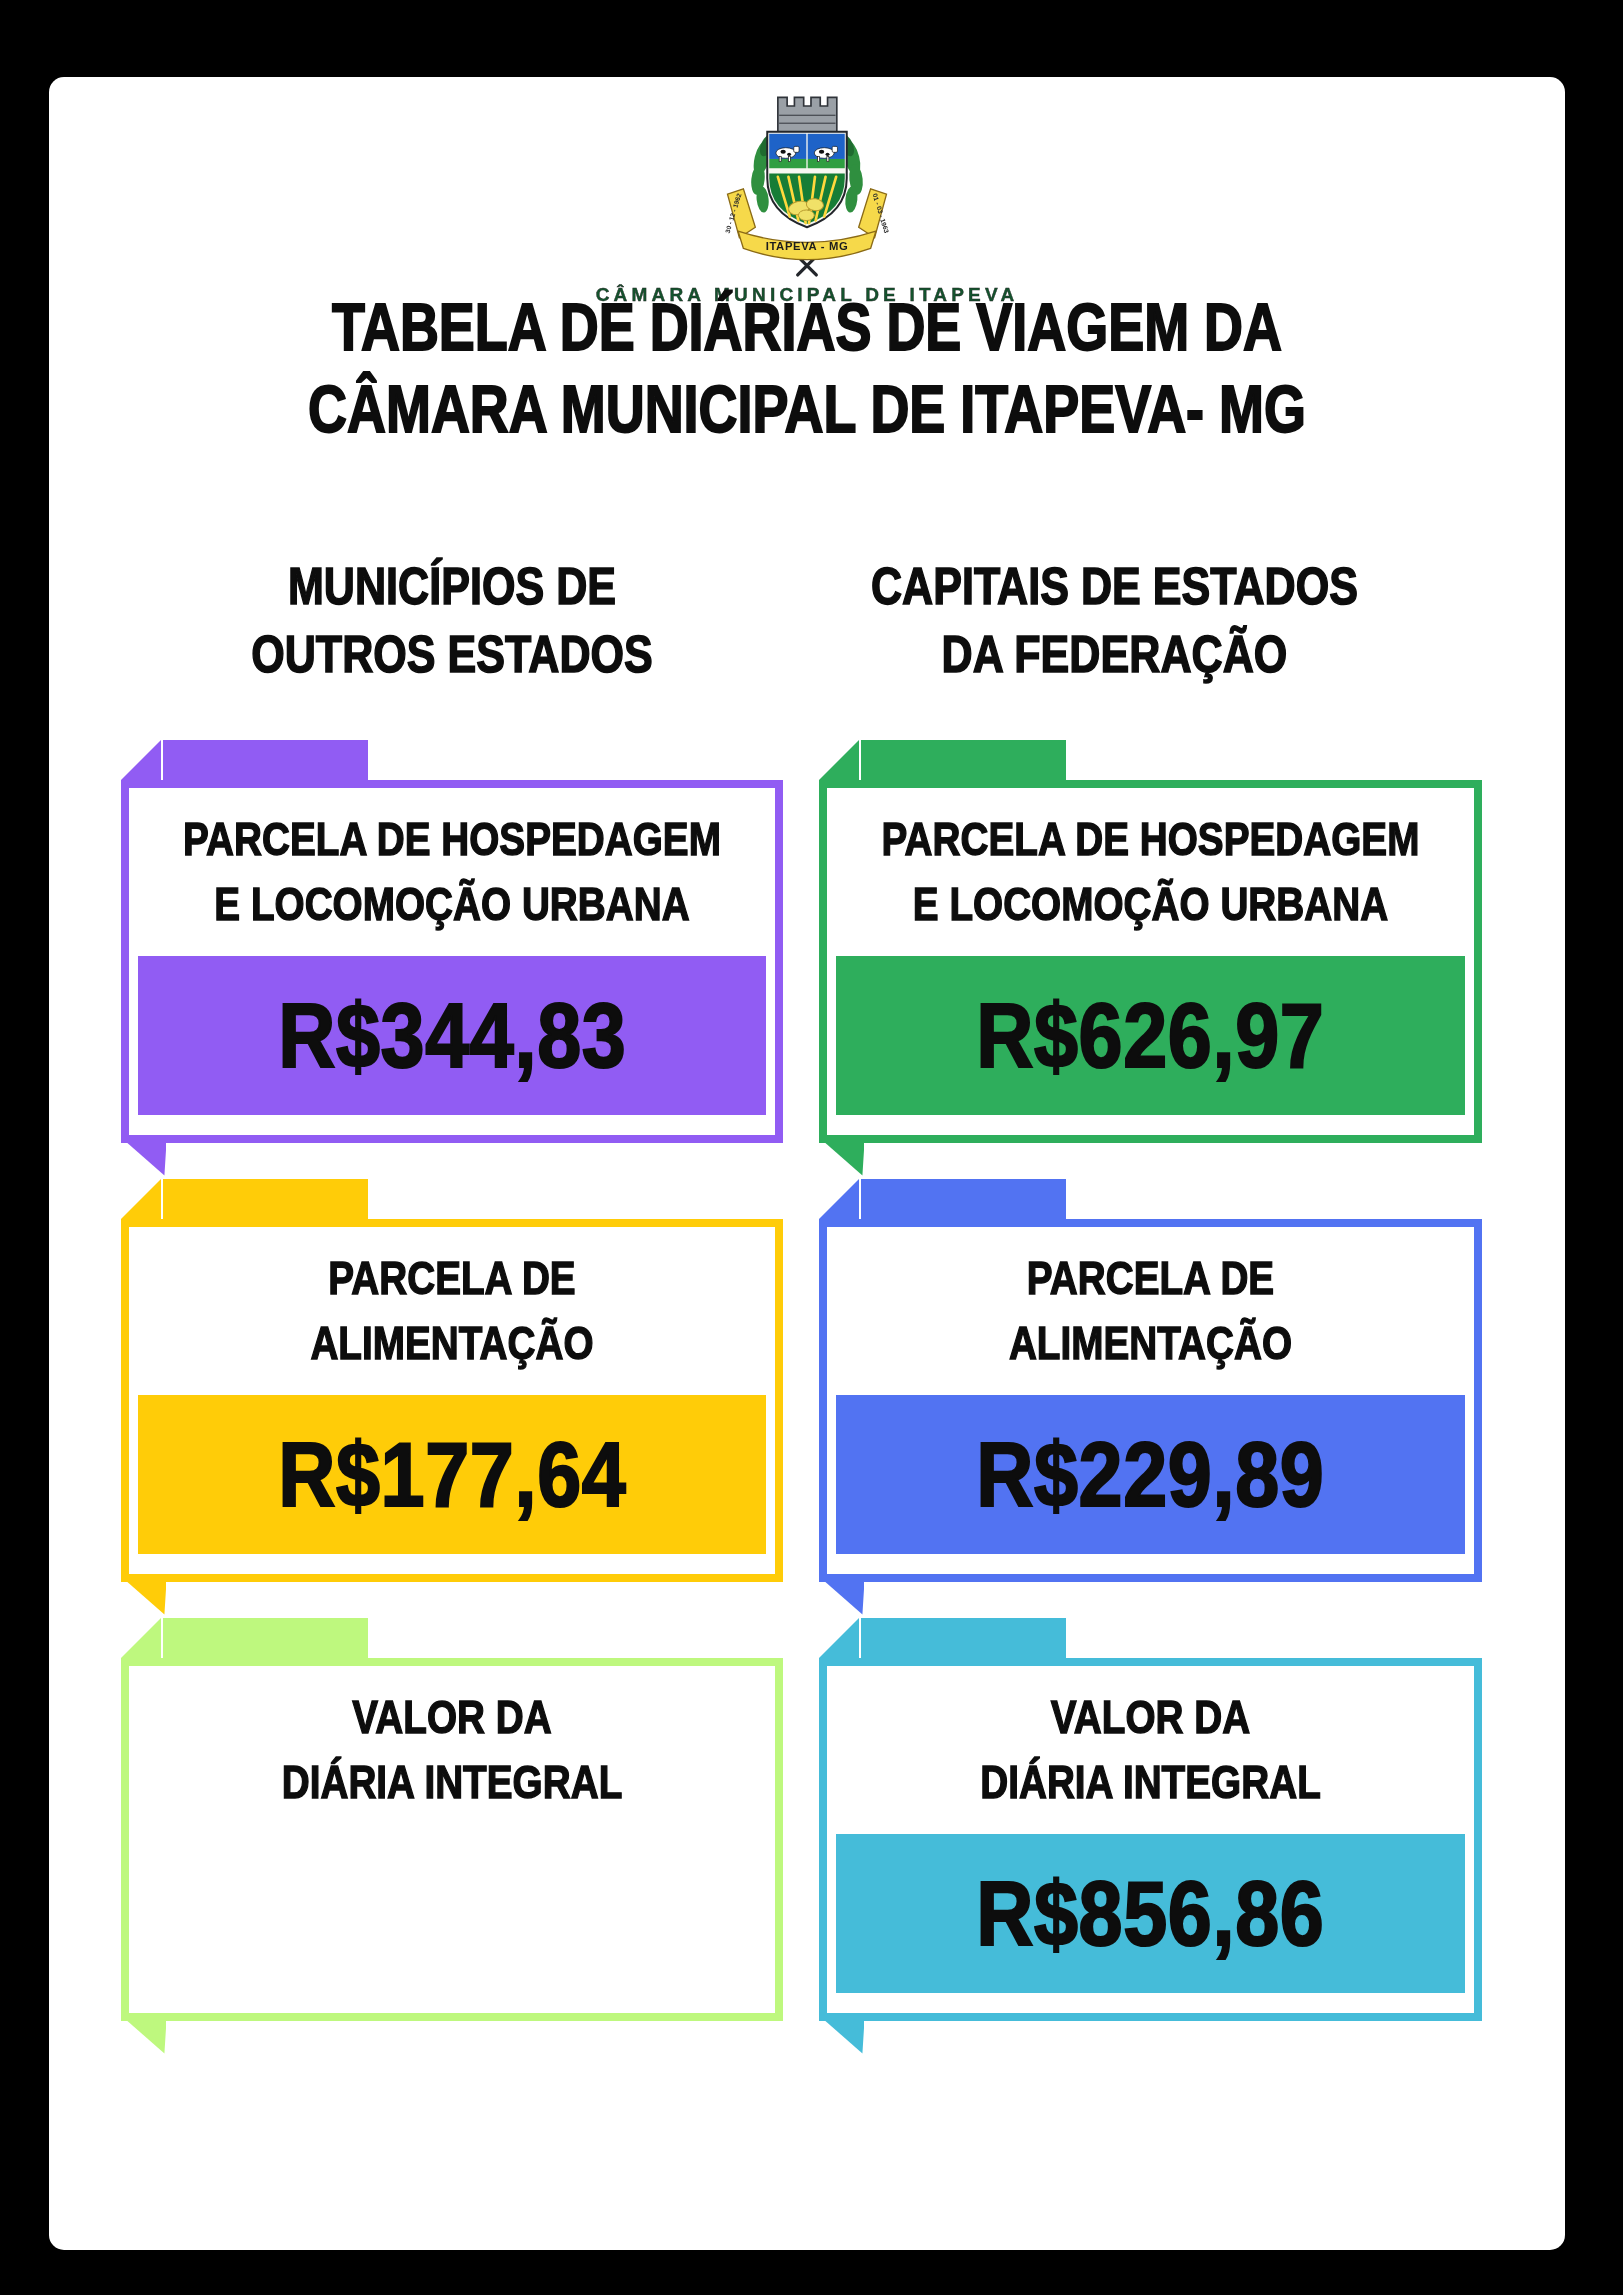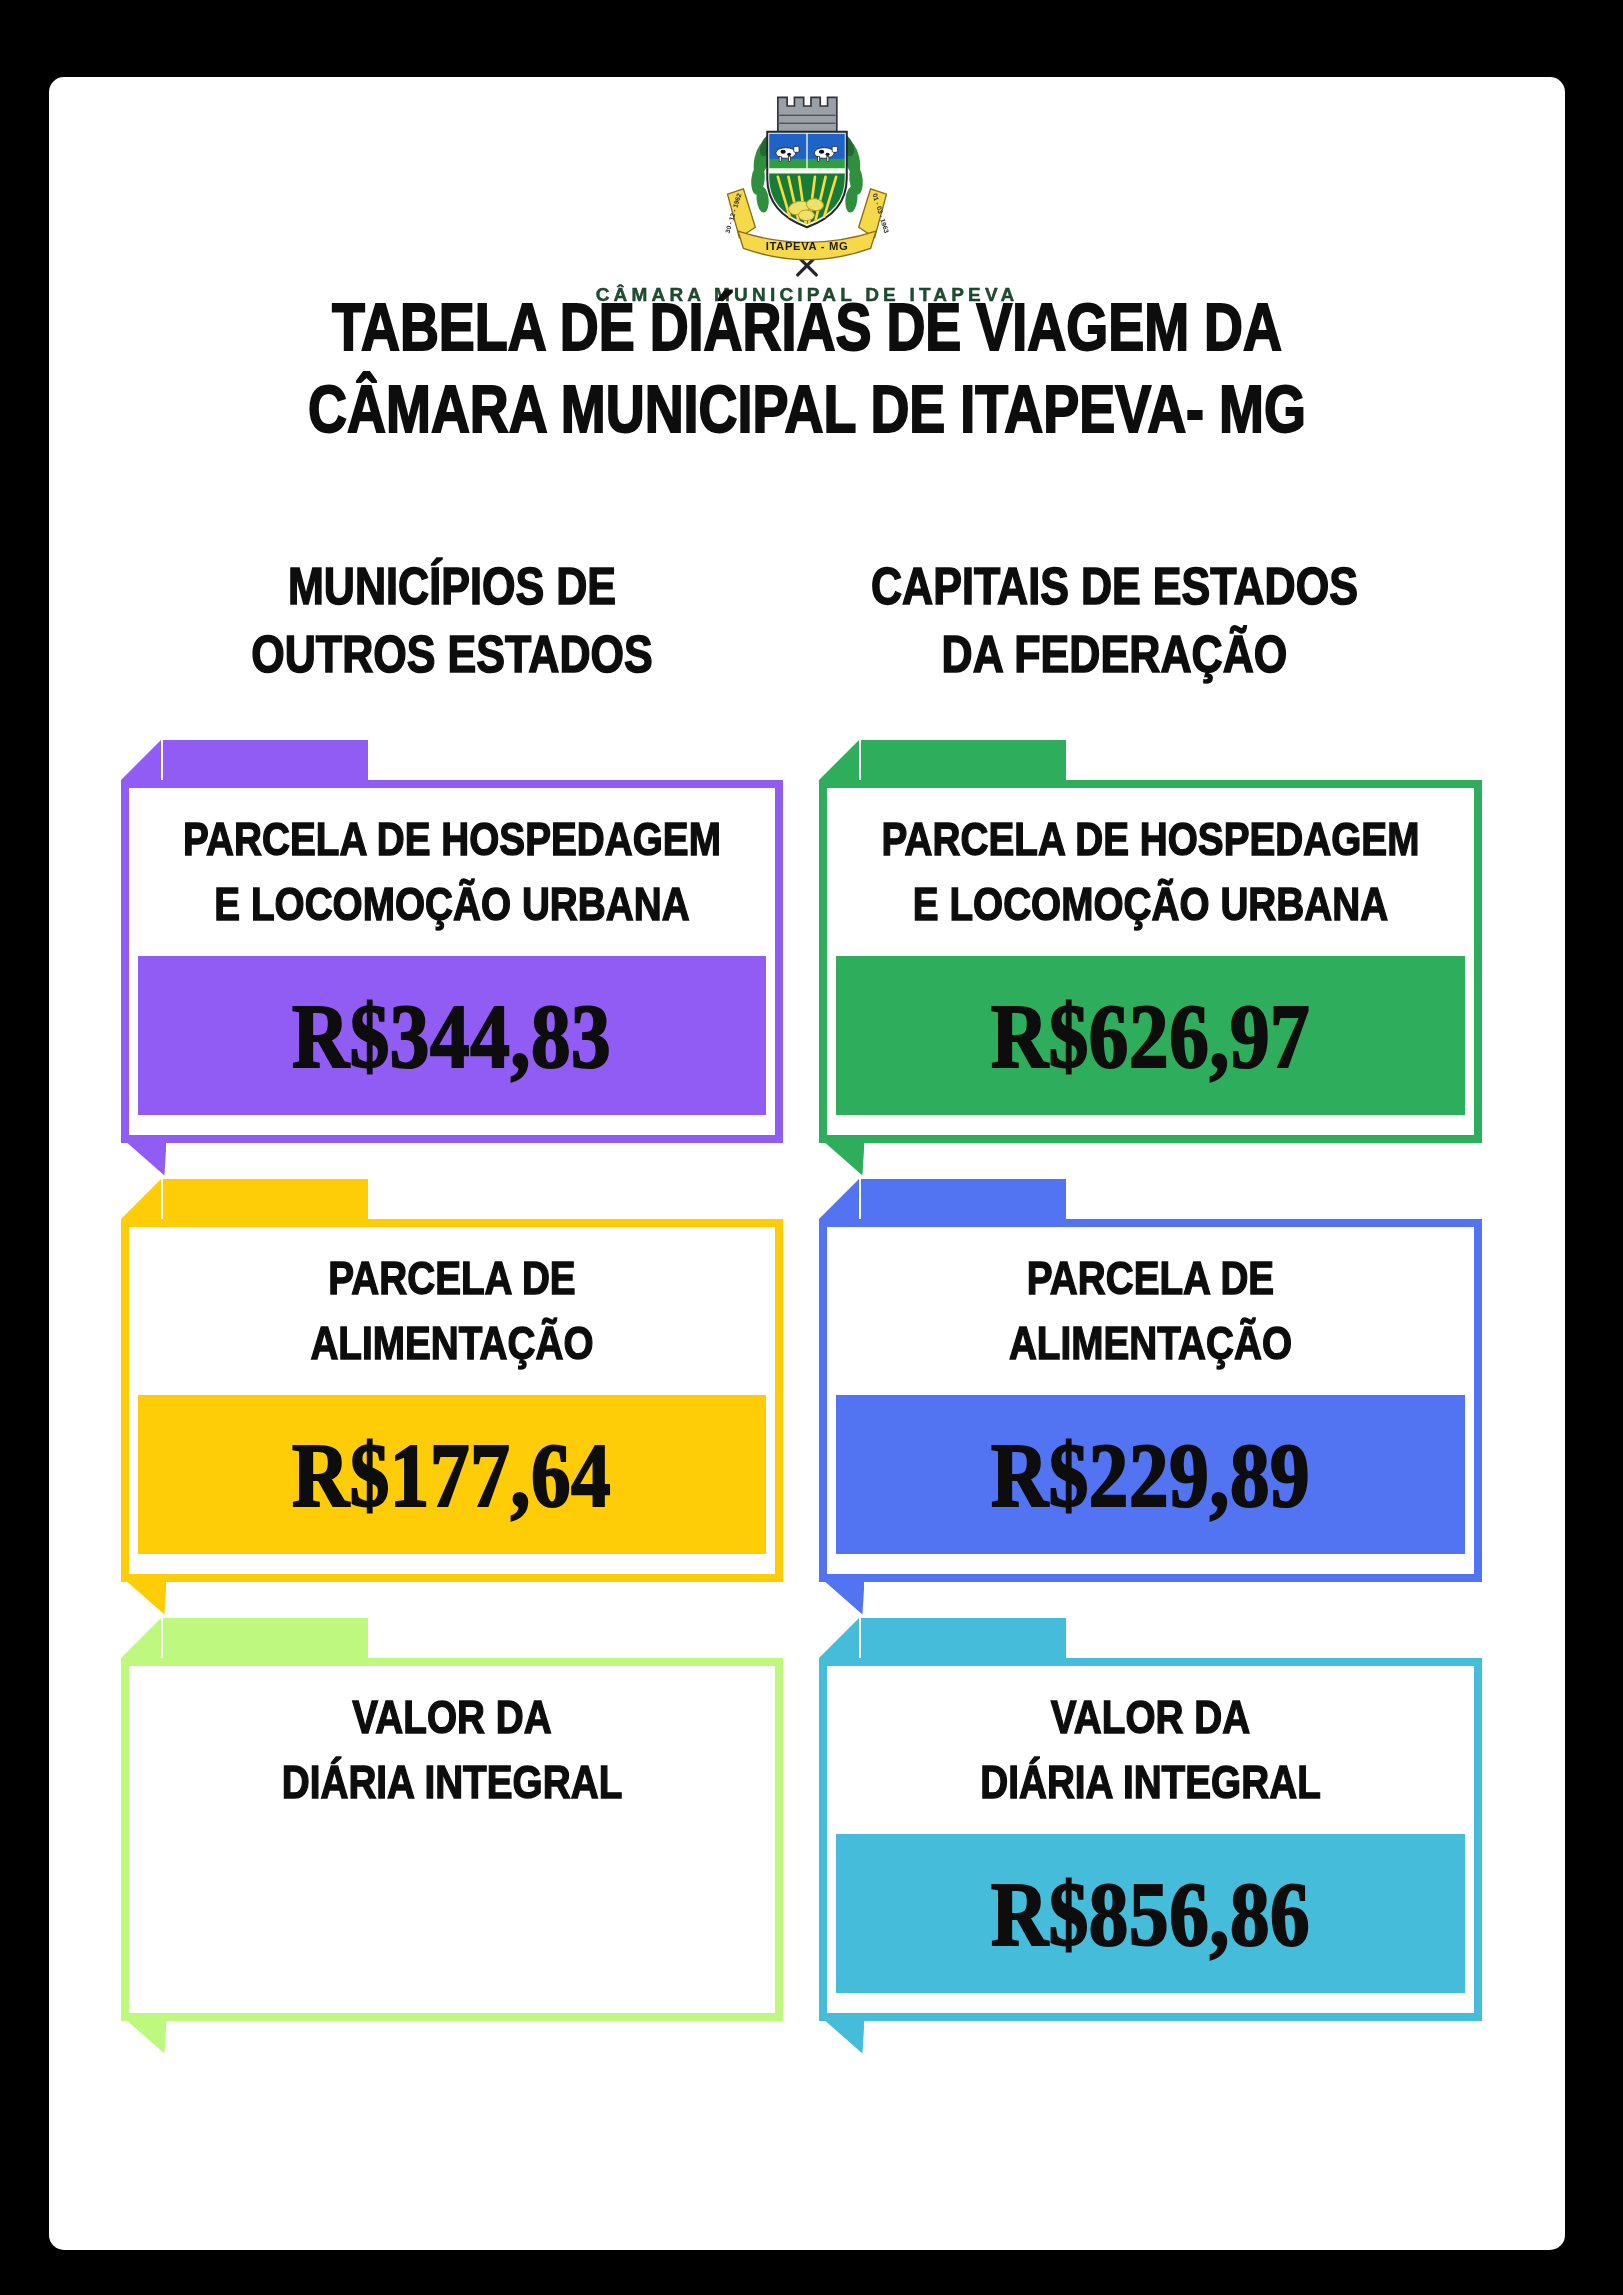--- a/index.html
+++ b/index.html
@@ -64,21 +64,21 @@
   }
   .card .card-title{
     height:168px;display:flex;flex-direction:column;justify-content:center;
     text-align:center;color:#0d0d0d;
     font-size:44px;font-weight:bold;line-height:1.38;
     -webkit-text-stroke:1.3px #0d0d0d;
     transform:scale(0.88,1.06);
   }
   .card .value-band{
     height:159px;margin:0 9.2px;background:var(--c);
-    display:flex;align-items:center;justify-content:center;font-family:Liberation Serif, serif;
+    display:flex;align-items:center;justify-content:center;
   }
   .card .value{
     color:#0d0d0d;font-size:86px;font-weight:bold;
     -webkit-text-stroke:2.1px #0d0d0d;letter-spacing:0.7px;
     transform:scale(0.92,1.06);white-space:nowrap;
   }
   .card .tail{
     position:absolute;left:6.4px;top:403px;width:39px;height:32.5px;
     background:var(--c);
     clip-path:polygon(0 0,100% 0,95% 100%);

